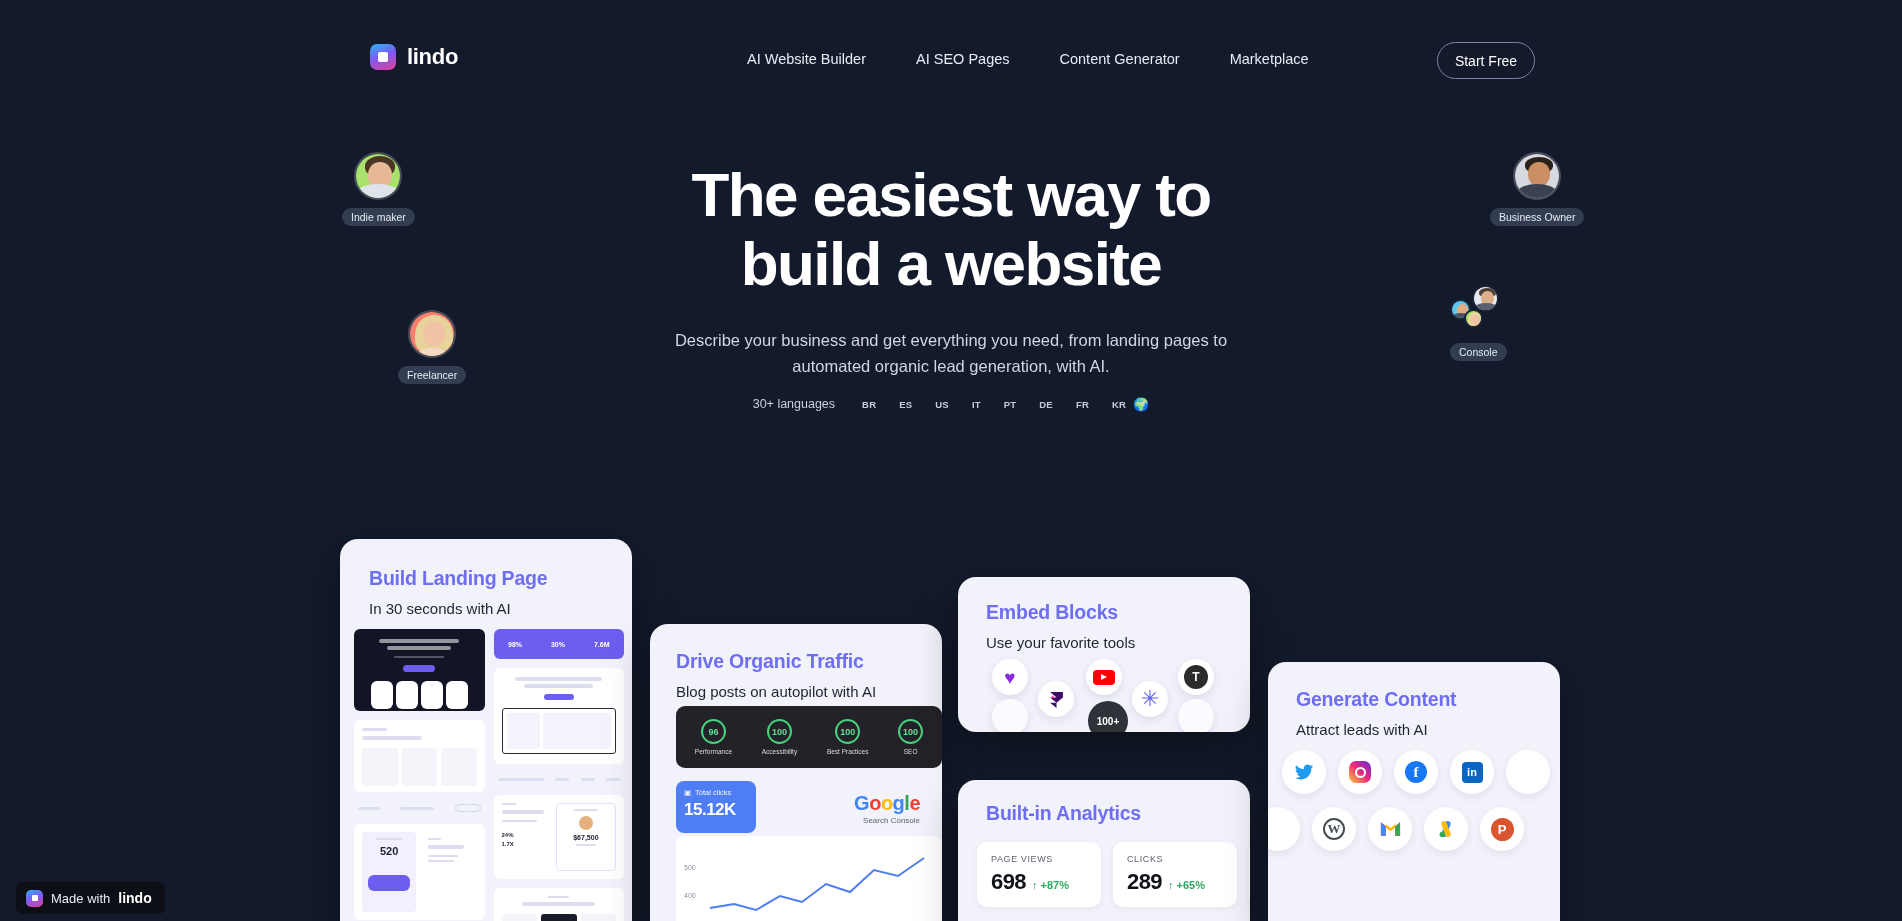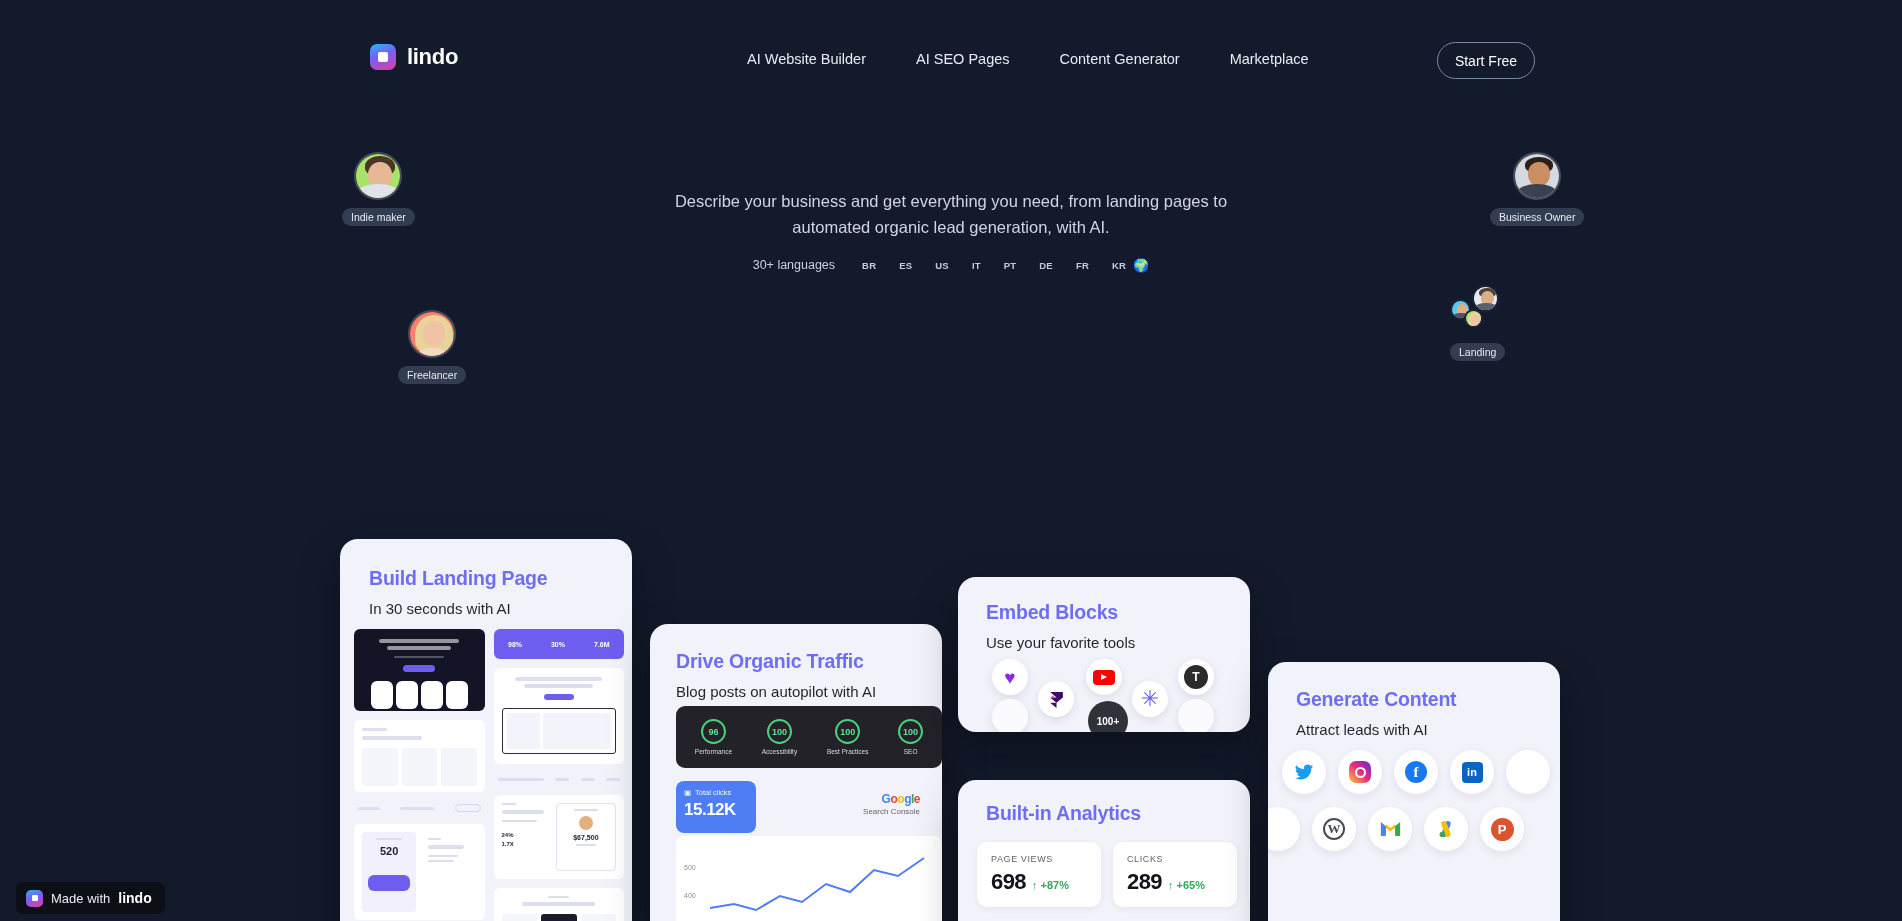--- a/index.html
+++ b/index.html
@@ -137,21 +137,21 @@
 
   .clicks-box {
     position: absolute; left: 26px; top: 157px; width: 80px; height: 52px;
     background: #4f7df3; border-radius: 8px; padding: 7px 8px; color: #fff;
   }
   .clicks-box .lbl { font-size: 7.5px; opacity: .92; display: flex; align-items: center; gap: 4px; }
   .clicks-box .val { font-size: 17px; font-weight: 700; margin-top: 3px; letter-spacing: -0.5px; }
   .gsc {
     position: absolute; right: 22px; top: 168px; text-align: right;
   }
-  .gsc .g { font-size: 12px; font-weight: 700; letter-spacing: -0.5px; }
+  .gsc .g { font-size: 20px; font-weight: 700; letter-spacing: -0.5px; }
   .gsc .g i { font-style: normal; }
   .gsc .g .b { color: #4285f4; } .gsc .g .r { color: #ea4335; }
   .gsc .g .y { color: #fbbc05; } .gsc .g .gr { color: #34a853; }
   .gsc .sc { font-size: 8px; color: #5f6470; margin-top: 1px; }
   .chart-area {
     position: absolute; left: 26px; top: 212px; width: 266px; height: 110px;
     background: #fff; border-radius: 8px;
   }
   .y-ax { position: absolute; left: 8px; font-size: 7px; color: #8a90a0; }
 
@@ -217,20 +217,24 @@
   <nav class="nav-links">
     <a href="#">AI Website Builder</a>
     <a href="#">AI SEO Pages</a>
     <a href="#">Content Generator</a>
     <a href="#">Marketplace</a>
   </nav>
   <button class="start-free">Start Free</button>
 </div>
 
 <div class="hero">
+  <h1>
+    <span>The easiest way to</span><br>
+    <span>build a website</span>
+  </h1>
   <p class="sub">Describe your business and get everything you need, from landing pages to automated organic lead generation, with AI.</p>
   <div class="langs">
     <span>30+ languages</span>
     <span class="lang-codes">
       <span>BR</span>
       <span>ES</span>
       <span>US</span>
       <span>IT</span>
       <span>PT</span>
       <span>DE</span>
@@ -295,21 +299,21 @@
       </div>
     </div>
     <div class="a" id="ag3">
       <div class="face">
         <div class="bg" style="background:#a9e26a"></div>
         <div class="hair" style="left:2px;top:1px;width:15px;height:16px;background:#e8d49a"></div>
         <div class="head" style="left:5px;top:4px;width:9px;height:10px;background:#f0c3a4"></div>
       </div>
     </div>
   </div>
-  <span class="chip">Landing</span>
+  <span class="chip">Console</span>
 </div>
 
 <div class="card" id="card-landing">
   <div class="c-title">Build Landing Page</div>
   <div class="c-sub">In 30 seconds with AI</div>
   <div class="mini">
     <div class="mini-col">
       <div class="mini-dark" style="height:82px;padding:10px 8px">
         <div class="lnw" style="width:70%;height:4px"></div>
         <div class="lnw" style="width:56%;height:4px;margin-top:3px"></div>

